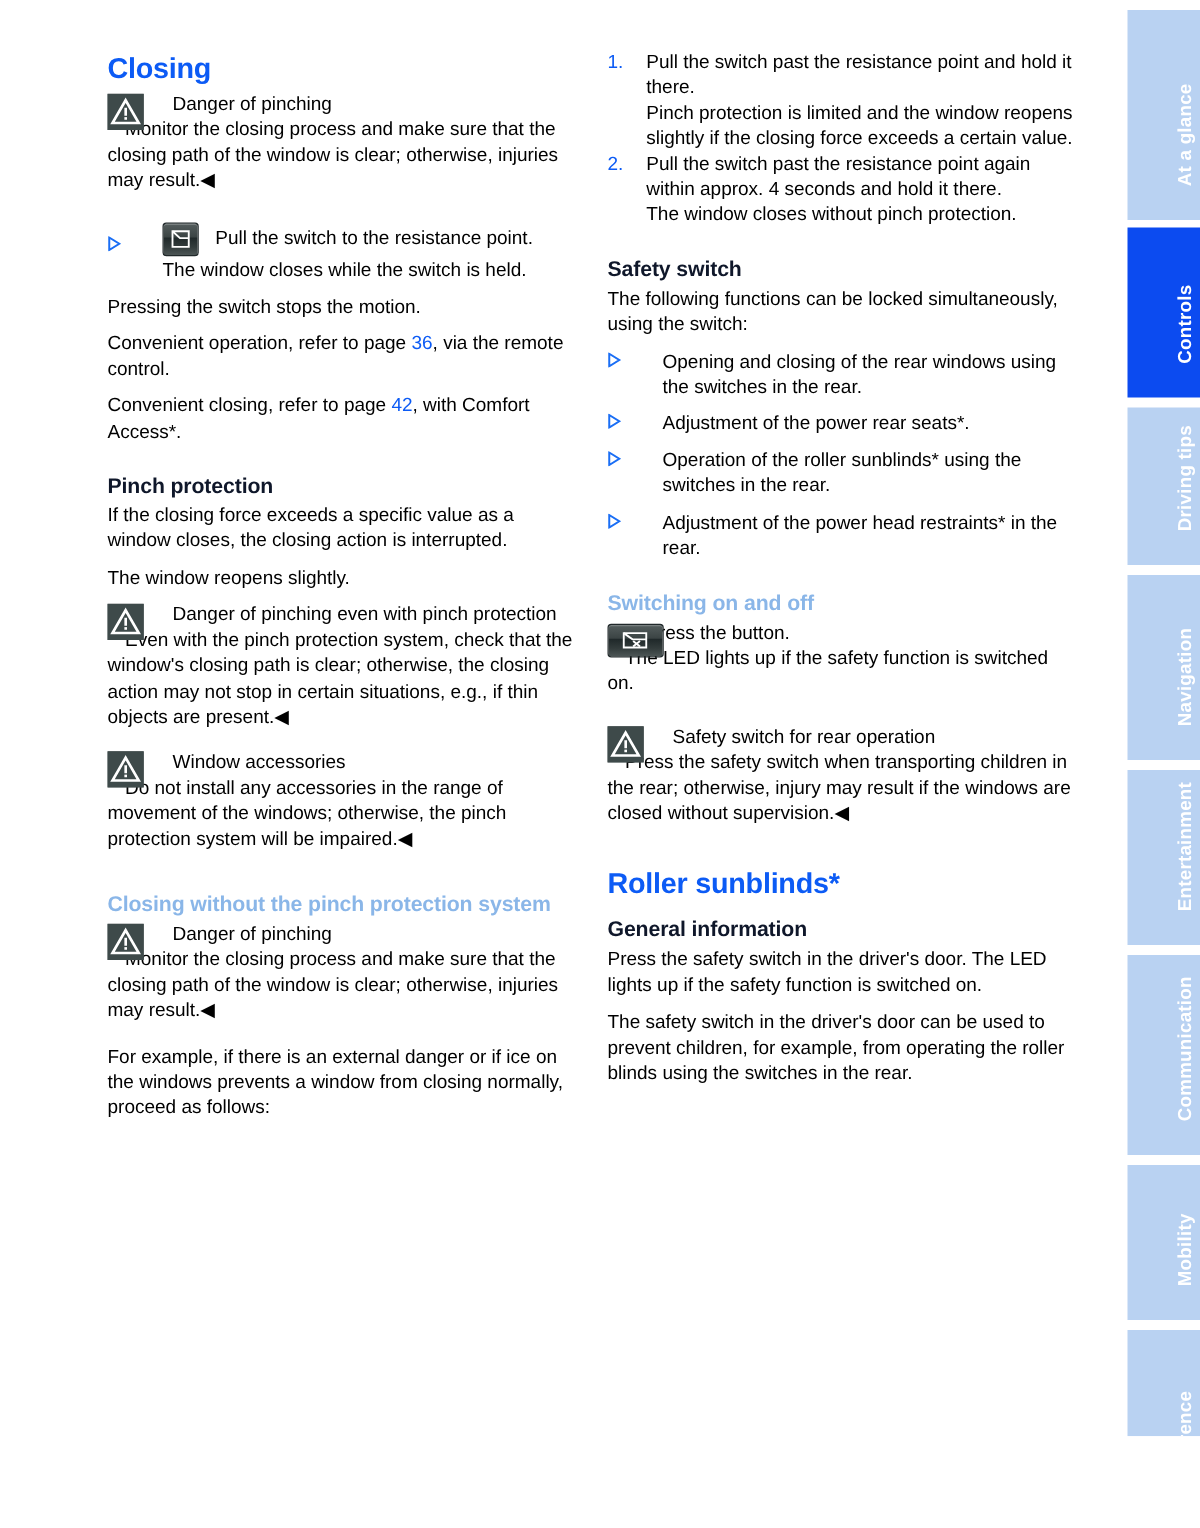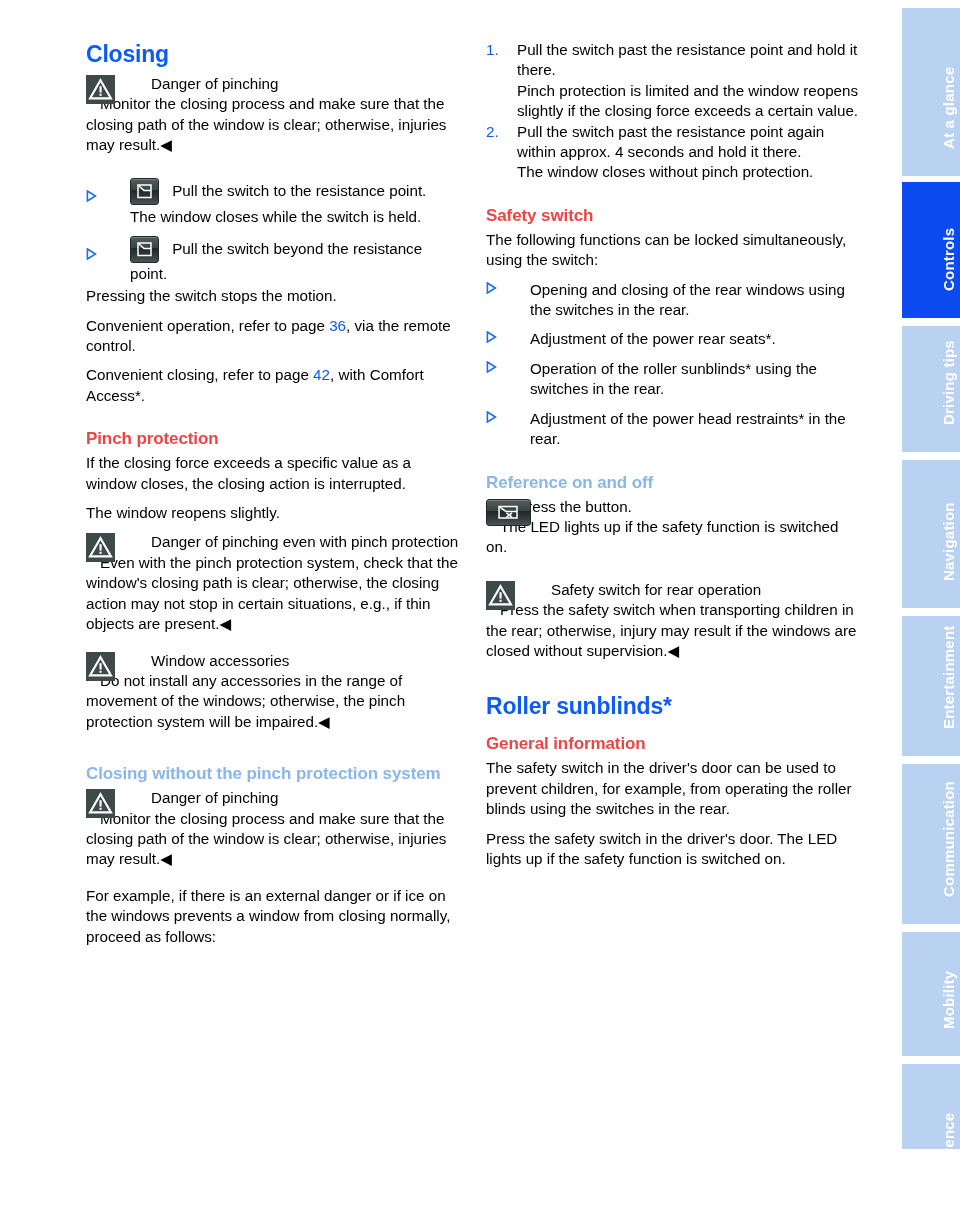--- a/index.html
+++ b/index.html
@@ -36,21 +36,21 @@
     line-height: 28px;
     font-weight: bold;
     color: #0c5bf5;
     margin: 0 0 6px 0;
     letter-spacing: -0.2px;
   }
   h2.sub {
     font-size: 17px;
     line-height: 22px;
     font-weight: bold;
-    color: #ef4444;
+    color: #0f172a;
     margin: 0 0 3px 0;
     letter-spacing: -0.1px;
   }
   h2.sub.light {
     color: #8ab6e8;
   }
   .gap-lg { height: 22px; }
   .gap-md { height: 13px; }
   .gap-sm { height: 7px; }
 
@@ -69,21 +69,21 @@
     position: absolute;
     left: 0;
     top: 1px;
     width: 29px;
     height: 29px;
     background: #3e4a4a;
     display: block;
   }
   .warn .wicon svg { display:block; }
   .warn .wtitle {
-    padding-left: 65px;
+    padding-left: 52px;
     display: block;
   }
   .warn .wbody {
     display: block;
     text-indent: 14px;
   }
 
   
   .blist { margin: 0 0 9px 0; }
   .brow {
@@ -255,34 +255,20 @@
       <span class="gbtn door btn-inline">
         <svg width="27" height="25" viewBox="0 0 27 25">
           <path d="M7 6 L20 6 L20 18.5 L7 18.5 Z" fill="none" stroke="#ffffff" stroke-width="1.5"></path>
           <path d="M7 6 L13 11.5 L20 11.5" fill="none" stroke="#ffffff" stroke-width="1.5"></path>
         </svg>
       </span>
       <span class="stext">Pull the switch to the resistance point.</span>
     </div>
     <div class="sub-line">The window closes while the switch is held.</div>
 
-    <div class="srow">
-      <span class="bmark">
-        <svg width="11" height="12" viewBox="0 0 11 12">
-            <path d="M1.4 1 L9.4 6 L1.4 11 Z" fill="none" stroke="#1a6ef5" stroke-width="1.6"></path>
-          </svg>
-      </span>
-      <span class="gbtn door btn-inline">
-        <svg width="27" height="25" viewBox="0 0 27 25">
-          <path d="M7 6 L20 6 L20 18.5 L7 18.5 Z" fill="none" stroke="#ffffff" stroke-width="1.5"></path>
-          <path d="M7 6 L13 11.5 L20 11.5" fill="none" stroke="#ffffff" stroke-width="1.5"></path>
-        </svg>
-      </span>
-      <span class="stext">Pull the switch beyond the resistance point.</span>
-    </div>
 
     <p>Pressing the switch stops the motion.</p>
 
     <p><span>Convenient operation, refer to page </span><span class="link">36</span><span>, via the remote control.</span></p>
 
     <p><span>Convenient closing, refer to page </span><span class="link">42</span><span>, with Comfort Access*.</span></p>
 
     <div class="gap-md"></div>
 
     <h2 class="sub">Pinch protection</h2>
@@ -389,21 +375,21 @@
           <svg width="11" height="12" viewBox="0 0 11 12">
               <path d="M1.4 1 L9.4 6 L1.4 11 Z" fill="none" stroke="#1a6ef5" stroke-width="1.6"></path>
             </svg>
         </span>
         <span>Adjustment of the power head restraints* in the rear.</span>
       </div>
     </div>
 
     <div class="gap-md"></div>
 
-    <h2 class="sub light">Reference on and off</h2>
+    <h2 class="sub light">Switching on and off</h2>
 
     <div class="warn">
       <span class="wicon" style="background:transparent;width:43px;height:25px;top:2px;">
         <span class="gbtn safety" style="display:block;">
           <svg width="43" height="25" viewBox="0 0 43 25">
             <path d="M12 6.5 L30 6.5 L30 18 L12 18 Z" fill="none" stroke="#ffffff" stroke-width="1.5"></path>
             <path d="M12 6.5 L19 11.5 L30 11.5" fill="none" stroke="#ffffff" stroke-width="1.5"></path>
             <path d="M19.5 12.8 L25 17.2 M25 12.8 L19.5 17.2" fill="none" stroke="#ffffff" stroke-width="1.6"></path>
           </svg>
         </span>
@@ -425,22 +411,22 @@
       </span>
       <span class="wtitle">Safety switch for rear operation</span>
       <span class="wbody">Press the safety switch when transporting children in the rear; otherwise, injury may result if the windows are closed without supervision.◀</span>
     </div>
 
     <div class="gap-lg"></div>
 
     <h1 class="sec">Roller sunblinds*</h1>
     <div class="gap-sm"></div>
     <h2 class="sub">General information</h2>
+    <p>Press the safety switch in the driver's door. The LED lights up if the safety function is switched on.</p>
     <p>The safety switch in the driver's door can be used to prevent children, for example, from operating the roller blinds using the switches in the rear.</p>
-    <p>Press the safety switch in the driver's door. The LED lights up if the safety function is switched on.</p>
   </div>
 
   <div id="sidebar">
     <div class="tab" id="tab0" style="top: 8px; height: 168px;">
       <span class="tlabel">At a glance</span>
     </div>
     <div class="tab active" id="tab1" style="top: 182px; height: 136px;">
       <span class="tlabel">Controls</span>
     </div>
     <div class="tab" id="tab2" style="top: 326px; height: 126px;">

